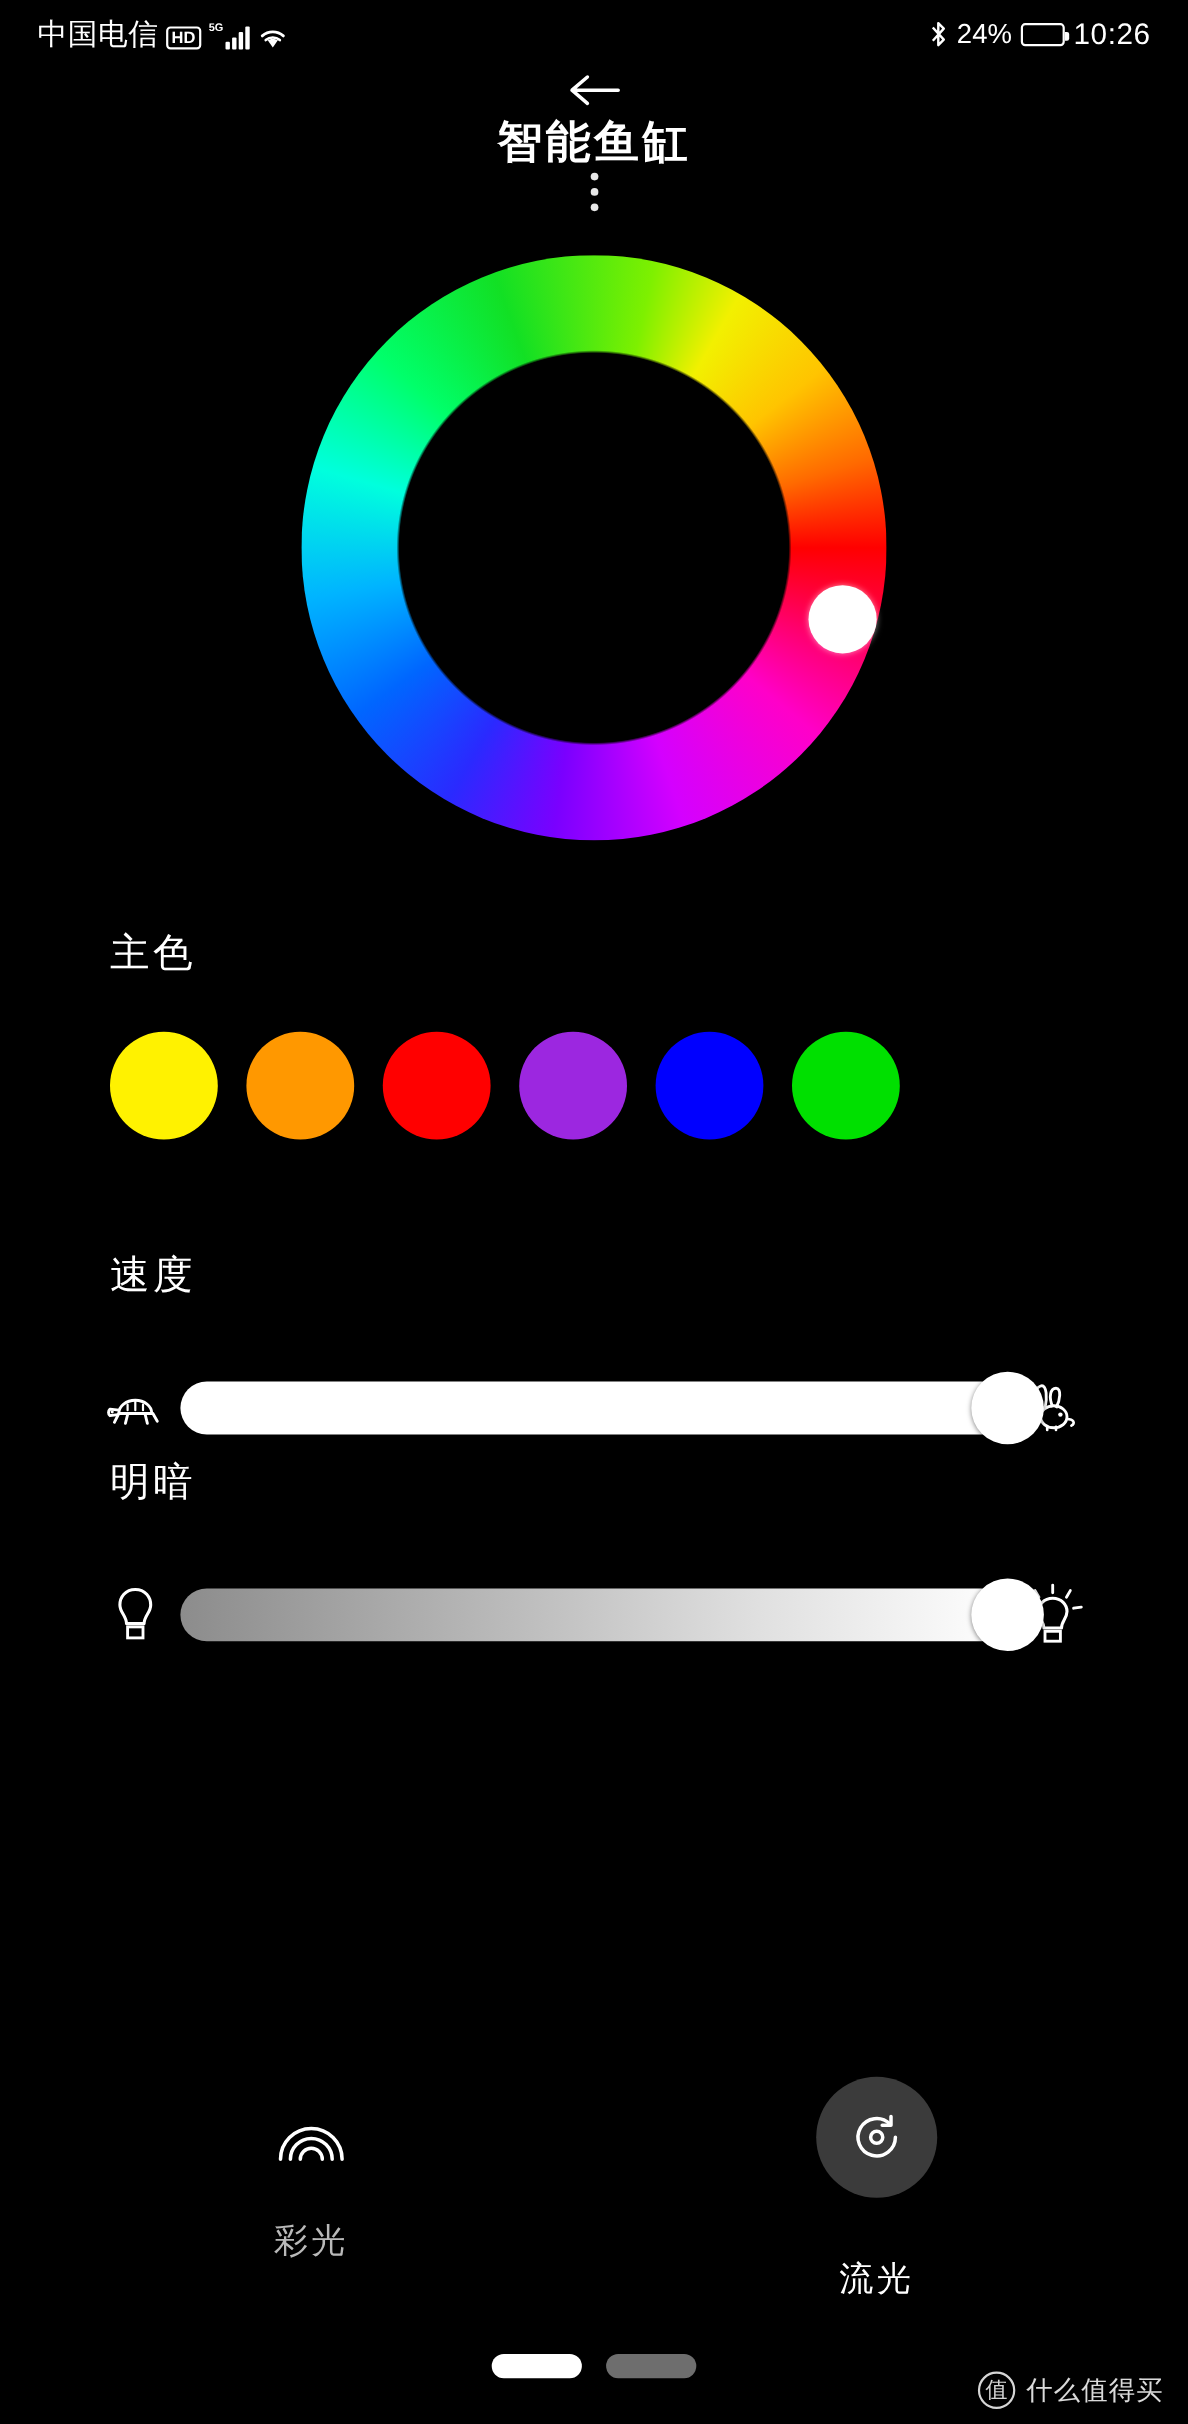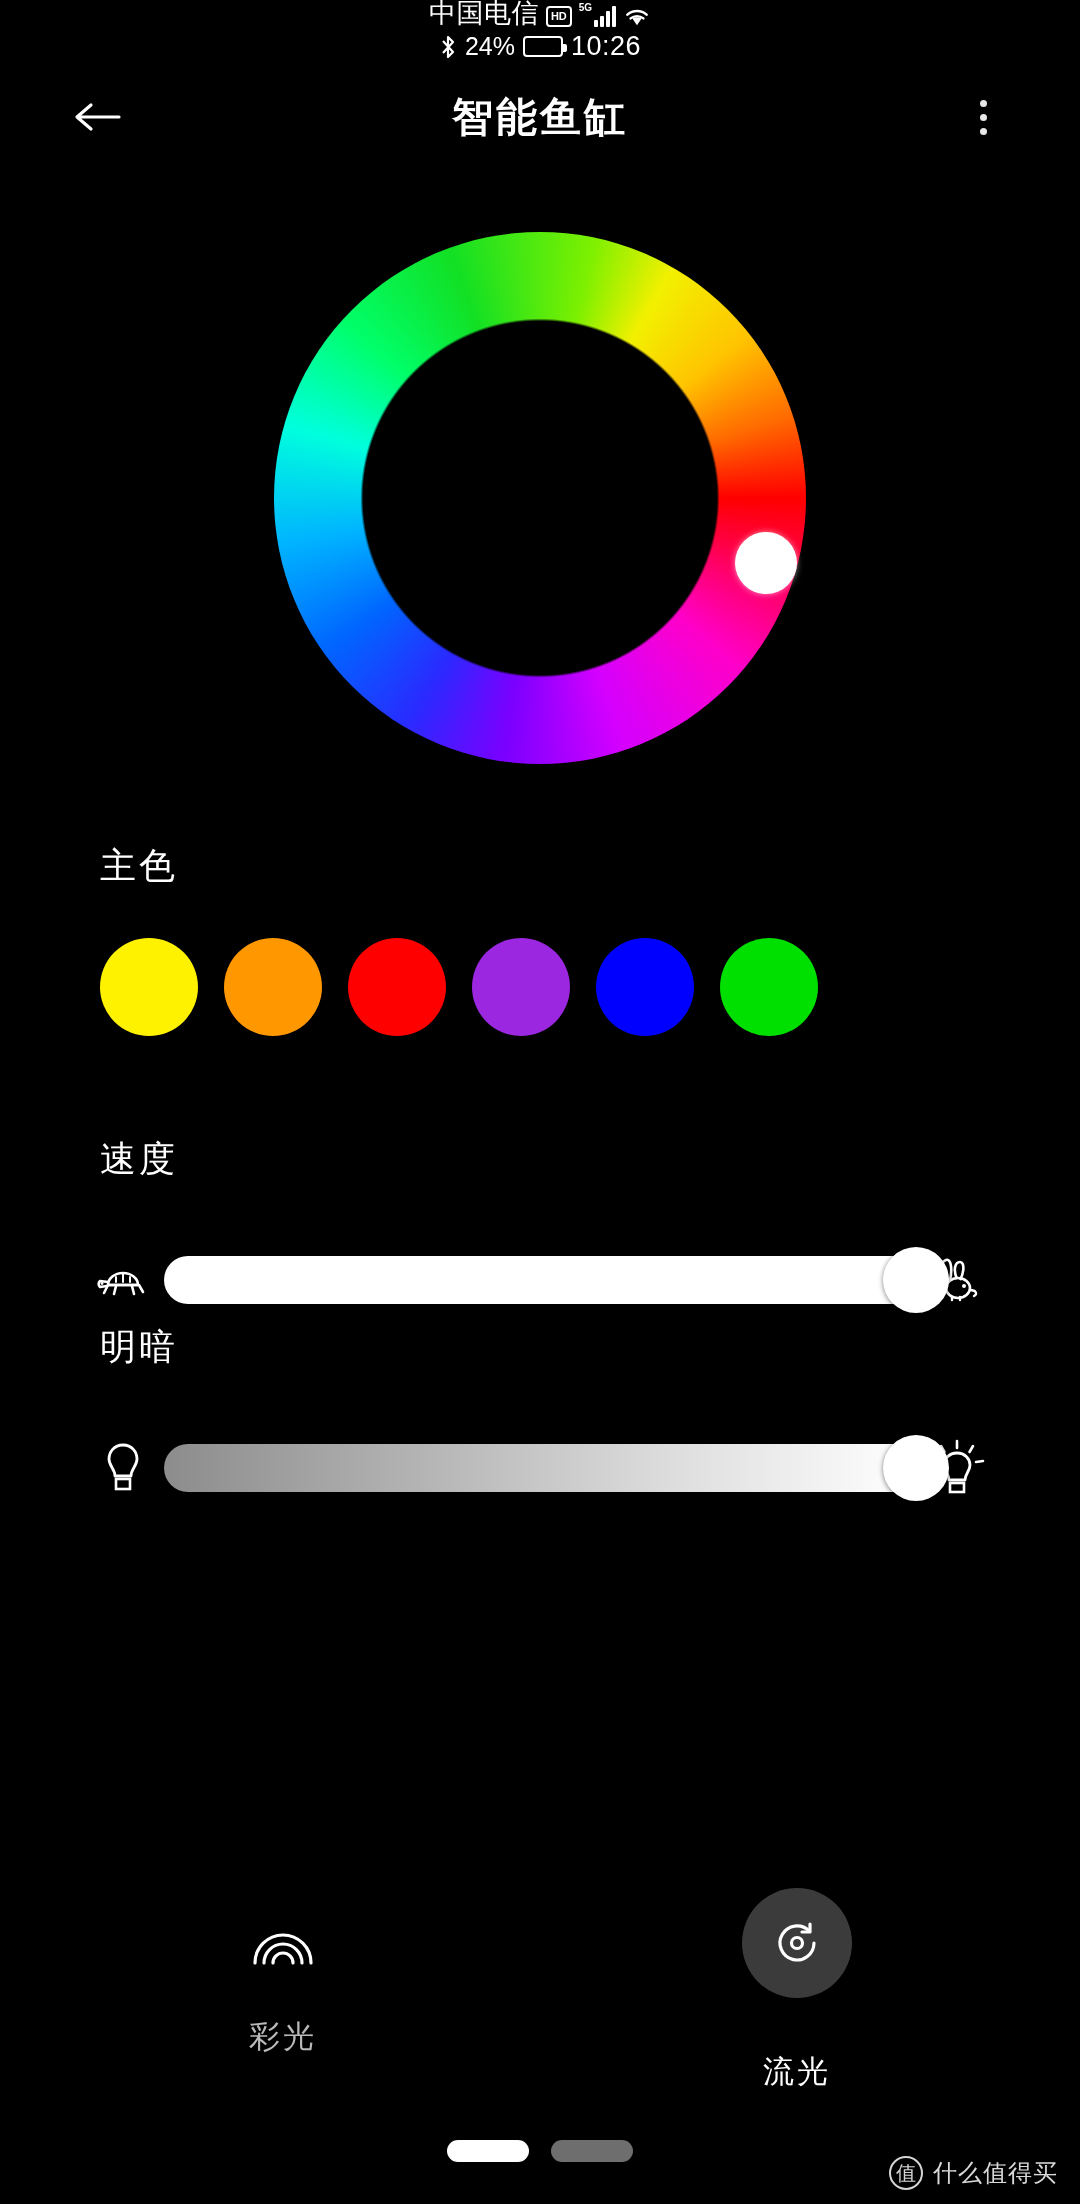--- a/index.html
+++ b/index.html
@@ -9,28 +9,28 @@
     background:#000; overflow:hidden;
     font-family:"Liberation Sans","DejaVu Sans",sans-serif;
     -webkit-font-smoothing:antialiased;
   }
   .phone { position:relative; width:1080px; height:2204px; background:#000; }
 
   
   .statusbar{
     position:absolute; top:0; left:0; width:1080px; height:62px;
     display:flex; align-items:center; justify-content:space-between;
-    padding:0 34px; color:#fff;flex-direction:column;
+    padding:0 34px; color:#fff;
   }
   .sb-left{ display:flex; align-items:flex-end; gap:7px; }
   .carrier{ font-size:27px; line-height:1; letter-spacing:0.5px; font-weight:400; }
   .hd-badge{
     display:inline-flex; align-items:center; justify-content:center;
     border:2px solid #fff; border-radius:4px;
-    font-size:11px; font-weight:700; padding:0px 3px; line-height:17px;
+    font-size:15px; font-weight:700; padding:0px 3px; line-height:17px;
     height:21px; letter-spacing:0;
   }
   .net-wrap{ display:flex; align-items:flex-end; gap:2px; position:relative; }
   .net-label{ font-size:10px; line-height:1; position:relative; top:-14px; font-weight:600;}
   .bars{ display:flex; align-items:flex-end; gap:2px; height:23px; }
   .bars i{ display:block; width:4px; background:#fff; border-radius:1px; }
   .bars i:nth-child(1){ height:7px; }
   .bars i:nth-child(2){ height:11px; }
   .bars i:nth-child(3){ height:16px; }
   .bars i:nth-child(4){ height:21px; }
@@ -46,21 +46,21 @@
   .batt::after{
     content:""; position:absolute; right:-6px; top:6px;
     width:3.5px; height:8px; background:#fff; border-radius:0 2px 2px 0;
   }
   .batt-fill{ height:100%; background:#fff; border-radius:1px; }
   .clock{ font-size:27px; letter-spacing:0.5px; }
 
   
   .appbar{
     position:absolute; top:62px; left:0; width:1080px; height:110px;
-    display:flex; align-items:center; padding:0 64px;
+    display:flex; align-items:center; padding:0 64px;flex-direction:column;
   }
   .back-btn{ width:66px; height:66px; display:flex; align-items:center; justify-content:center; }
   .apptitle{
     flex:1; text-align:center; color:#fff; font-size:41px; font-weight:700;
     letter-spacing:3px;
   }
   .menu-btn{ width:66px; height:66px; display:flex; flex-direction:column;
     align-items:center; justify-content:center; gap:7px; }
   .menu-btn span{ display:block; width:7px; height:7px; border-radius:50%; background:#e8e8e8; }
 

